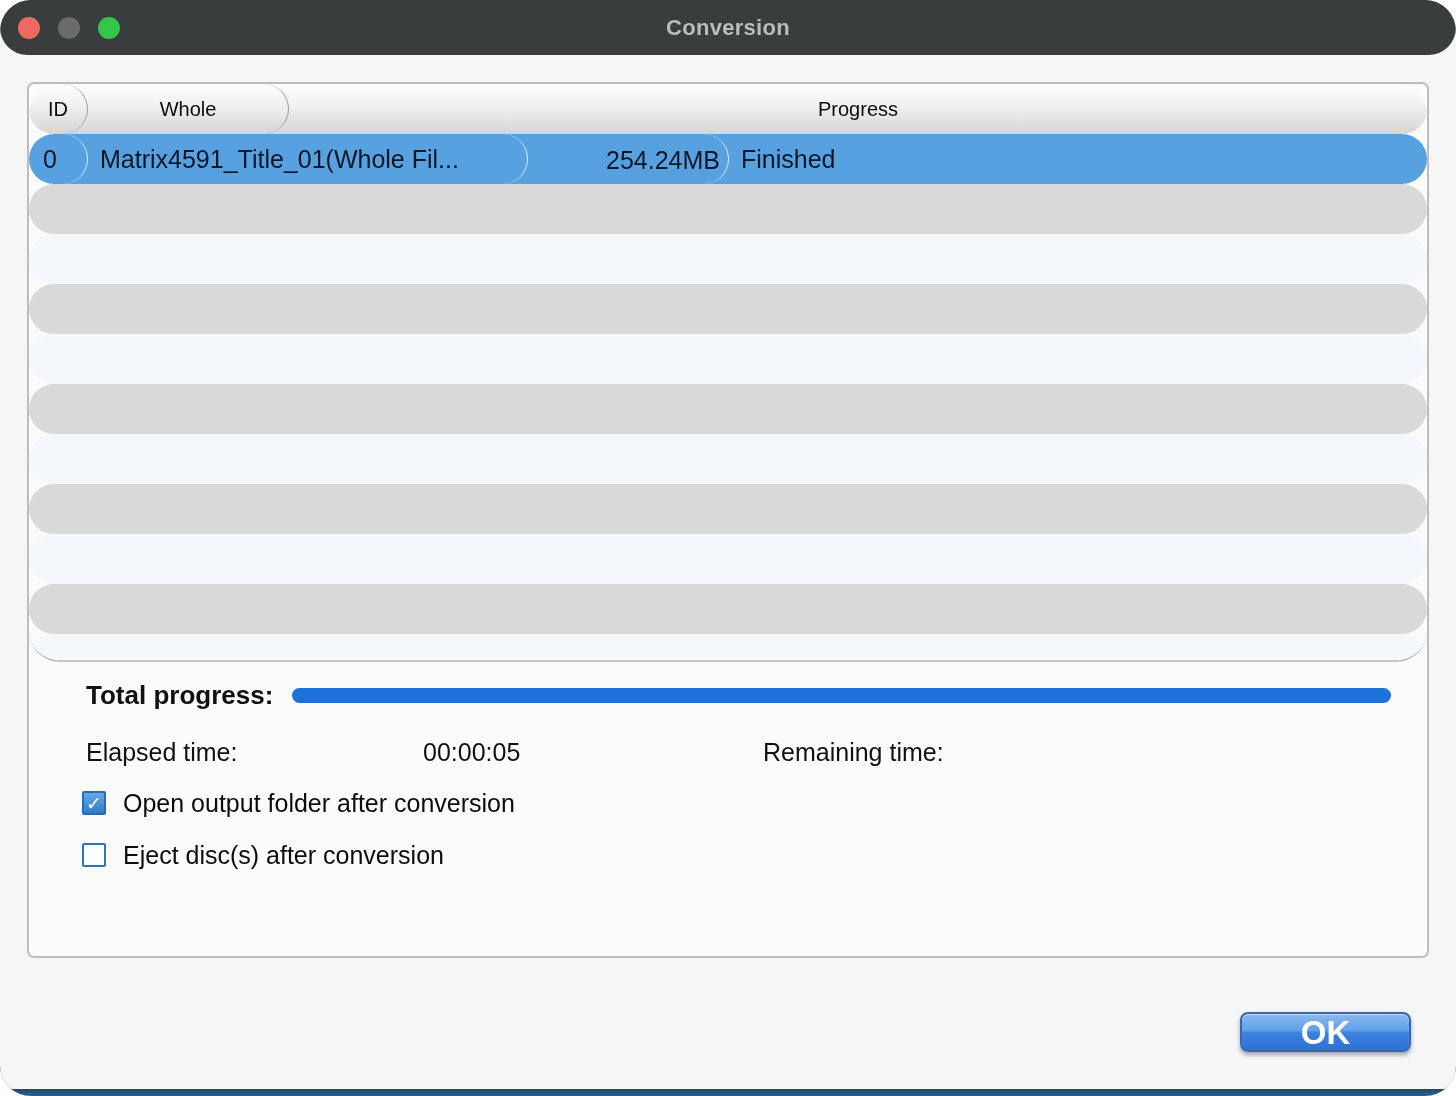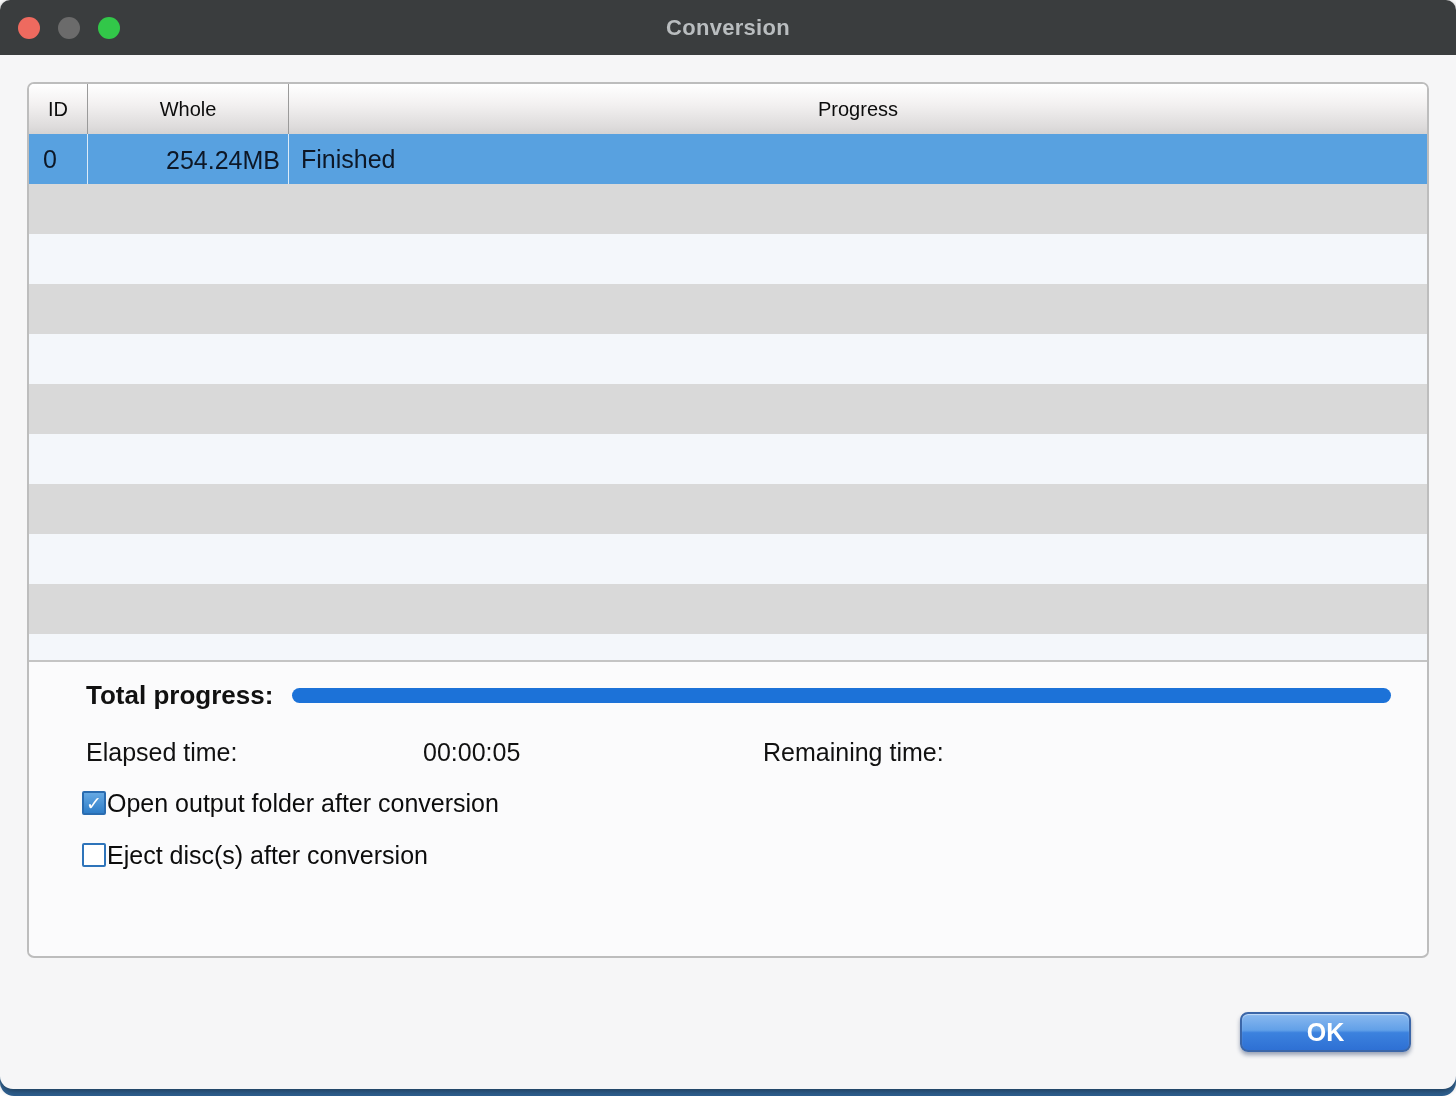--- a/index.html
+++ b/index.html
@@ -1,15 +1,15 @@
 <!DOCTYPE html>
 <html><head>
 <meta charset="utf-8">
 <style>
-  * { margin:0; padding:0; box-sizing:border-box; }
+  * { margin:0; padding:0; box-sizing:border-box;border-radius:31px; }
   html,body { width:1456px; height:1096px; overflow:hidden; background:#ffffff;
               font-family:"Liberation Sans","DejaVu Sans",sans-serif; }
   .stage { position:relative; width:1456px; height:1096px; }
 
   
   .backdrop { position:absolute; left:0; right:0; bottom:0; height:30px;
               background:linear-gradient(180deg,#4a82b4,#2d5f90);
               border-radius:0 0 14px 14px; }
 
   
@@ -72,27 +72,27 @@
   .remaining-value { position:absolute; left:1000px; }
 
   .opts { position:absolute; left:53px; top:128px; }
   .opt { display:flex; align-items:center; height:26px; margin-bottom:26px; cursor:default; }
   .cb { width:24px; height:24px; flex:none; background:#ffffff;
         border:2px solid #2e74ba; border-radius:2px;
         display:flex; align-items:center; justify-content:center; }
   .cb.checked { background:linear-gradient(180deg,#66a9e3,#2e7dc8); border-color:#2a6cb0; }
   .cb .check { display:none; color:#ffffff; font-size:19px; font-weight:bold; line-height:1; }
   .cb.checked .check { display:block; }
-  .opt-label { font-size:25px; color:#0c0c0c; padding-left:1px; }
+  .opt-label { font-size:25px; color:#0c0c0c; padding-left:17px; }
 
   
   .ok-btn { position:absolute; left:1240px; top:1012px; width:171px; height:40px;
             border-radius:8px; border:2px solid #3b66a8;
             background:linear-gradient(180deg,#8ab9ef 0%,#61a0e8 45%,#3c82de 52%,#2e70d4 100%);
-            color:#ffffff; font-size:25px; font-weight:bold;
+            color:#ffffff; font-size:33px; font-weight:bold;
             font-family:"Liberation Sans","DejaVu Sans",sans-serif;
             box-shadow:0 3px 4px rgba(40,60,100,.45), inset 0 1px 1px rgba(255,255,255,.5);
             cursor:pointer; }
 </style>
 </head>
 <body>
 
 <div class="stage">
   <div class="backdrop"></div>
 
@@ -110,20 +110,21 @@
     <div class="groupbox">
 
       <div class="table">
         <div class="thead">
           <div class="th col-id">ID</div>
           <div class="th col-size">Whole</div>
           <div class="th col-prog">Progress</div>
         </div>
         <div class="row selected">
           <div class="td id-cell col-id">0</div>
+          <div class="td dest-cell col-dest">Matrix4591_Title_01(Whole Fil...</div>
           <div class="td size-cell col-size">254.24MB</div>
           <div class="td prog-cell col-prog">Finished</div>
         </div>
         <div id="stripes">
             <div class="stripe gray"></div>
             <div class="stripe light"></div>
             <div class="stripe gray"></div>
             <div class="stripe light"></div>
             <div class="stripe gray"></div>
             <div class="stripe light"></div>

